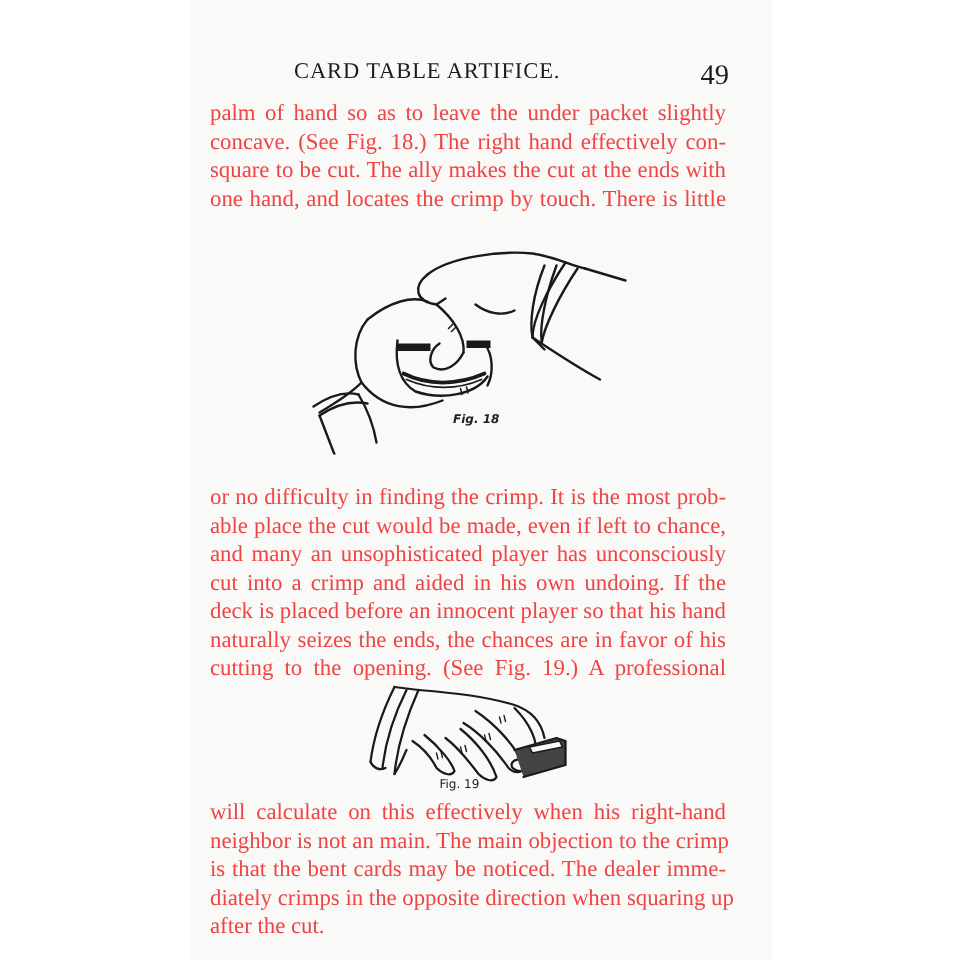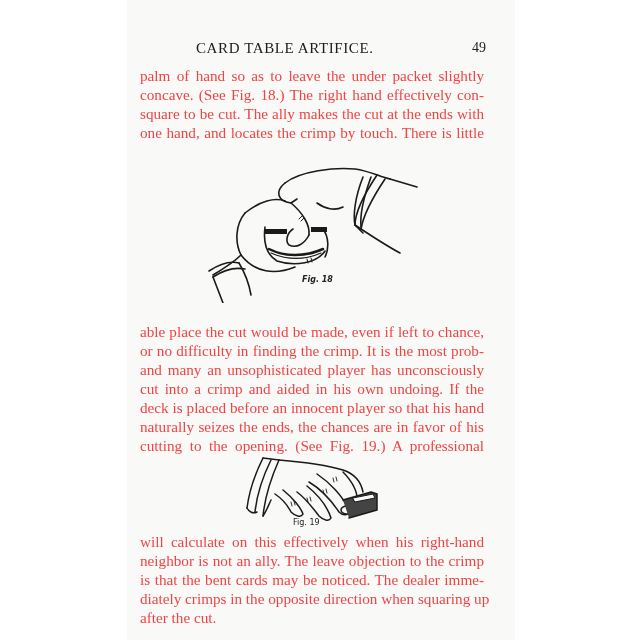--- a/index.html
+++ b/index.html
@@ -31,21 +31,21 @@
   .header .title {
     position: absolute;
     left: 56px;
     top: 0;
     letter-spacing: 0.6px;
   }
   .header .pageno {
     position: absolute;
     right: 2px;
     top: 0;
-    font-size: 14px;
+    font-size: 19px;
     margin-left: 20px;
   }
   .para {
     position: absolute;
     left: 140px;
     width: 344px;
     font-family: "Liberation Serif", serif;
     font-size: 15.2px;
     line-height: 19px;
     color: #ef4444;
@@ -128,22 +128,22 @@
     <path d="M158 14 C150 34 148 52 150 62"></path>
     <path d="M166 14 C158 36 155 54 156 64"></path>
 
     <path d="M94 56 l3 -3 M96 58 l3 -3" stroke-width="1"></path>
     <path d="M102 96 l1 4 M106 95 l1 4" stroke-width="1"></path>
   </svg>
 </div>
 <span class="fig-caption" id="fig18-cap">Fig. 18</span>
 
 <div class="para" id="p2">
+  <span class="line">or no difficulty in finding the crimp. It is the most prob-</span>
   <span class="line">able place the cut would be made, even if left to chance,</span>
-  <span class="line">or no difficulty in finding the crimp. It is the most prob-</span>
   <span class="line">and many an unsophisticated player has unconsciously</span>
   <span class="line">cut into a crimp and aided in his own undoing. If the</span>
   <span class="line">deck is placed before an innocent player so that his hand</span>
   <span class="line">naturally seizes the ends, the chances are in favor of his</span>
   <span class="line">cutting to the opening. (See Fig. 19.) A professional</span>
 </div>
 
 <div class="figure" id="fig19">
   <svg width="150" height="78" viewBox="0 0 150 78" fill="none" stroke="#1a1a1a" stroke-width="1.5" stroke-linecap="round" stroke-linejoin="round">
 
@@ -169,17 +169,17 @@
     <path d="M90 26 l1 4 M93 25 l1 4" stroke-width="0.9"></path>
     <path d="M80 38 l1 4 M83 37 l1 4" stroke-width="0.9"></path>
     <path d="M64 46 l1 4 M67 45 l1 4" stroke-width="0.9"></path>
     <path d="M48 50 l1 4 M51 49 l1 4" stroke-width="0.9"></path>
   </svg>
 </div>
 <span class="fig-caption" id="fig19-cap">Fig. 19</span>
 
 <div class="para" id="p3">
   <span class="line">will calculate on this effectively when his right-hand</span>
-  <span class="line">neighbor is not an ally. The leave objection to the crimp</span>
+  <span class="line">neighbor is not an main. The main objection to the crimp</span>
   <span class="line">is that the bent cards may be noticed. The dealer imme-</span>
   <span class="line">diately crimps in the opposite direction when squaring up</span>
   <span class="line last">after the cut.</span>
 </div>
 
 </body></html>

